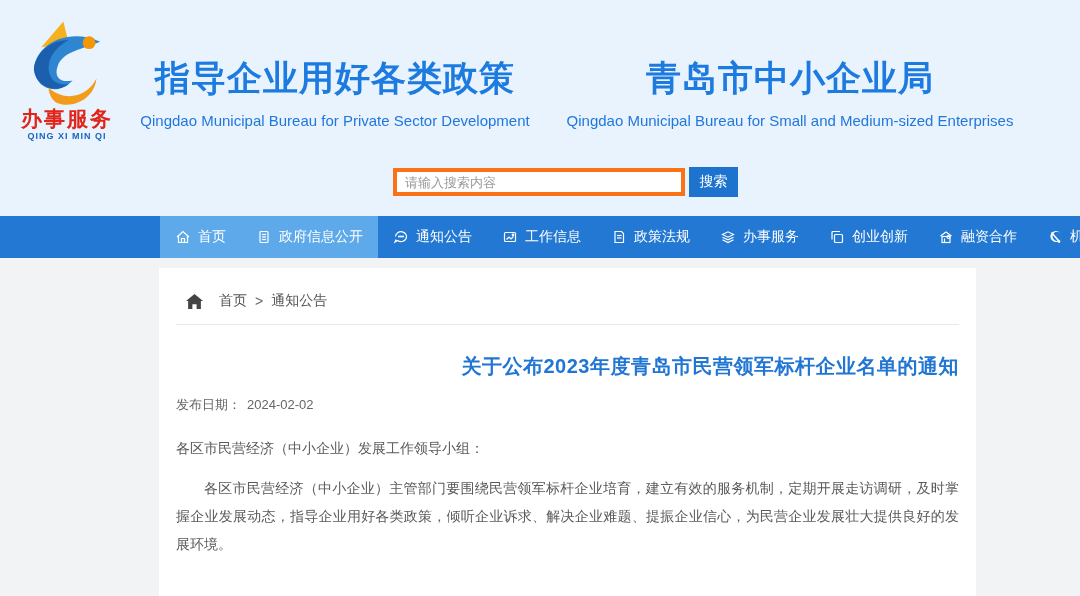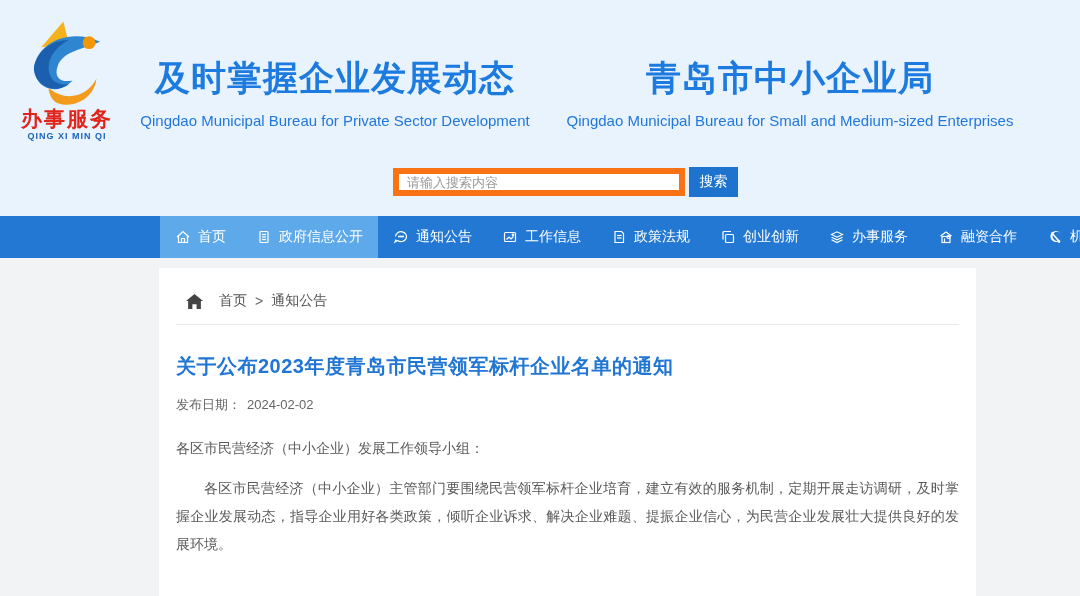--- a/index.html
+++ b/index.html
@@ -13,42 +13,42 @@
   .logo-cn { color:#e1251b; font-weight:bold; font-size:21px; letter-spacing:2px; line-height:22px; }
   .logo-en { color:#1b63c0; font-weight:bold; font-size:9px; letter-spacing:1px; line-height:12px; }
 
   .bureau { position:absolute; text-align:center; }
   .bureau-1 { left:135px; top:56px; width:400px; }
   .bureau-2 { left:545px; top:56px; width:490px; }
   .bureau-title { color:#1d7be0; font-weight:bold; font-size:35px; line-height:44px; letter-spacing:1px; }
   .bureau-sub { color:#2277dd; font-size:15px; margin-top:12px; }
 
   .search-row { position:absolute; left:393px; top:167px; display:flex; align-items:center; }
-  .search-input { width:292px; height:28px; border:6px solid #f97316; background:#ffffff; padding:0 8px; font-size:13px; color:#404040; outline:none; }
+  .search-input { width:292px; height:28px; border:4px solid #f97316; background:#ffffff; padding:0 8px; font-size:13px; color:#404040; outline:none; }
   .search-input::placeholder { color:#999; }
   .search-btn { width:49px; height:30px; margin-left:4px; background:#1e73cf; color:#ffffff; border:none; font-size:14px; cursor:pointer; }
 
   
   .nav { display:flex; align-items:stretch; width:1080px; height:42px; background:#2278d3; }
   .nav-spacer { width:160px; flex:0 0 auto; }
   .nav-group-light { display:flex; background:#5ea9e9; }
   .nav-item { display:flex; align-items:center; padding:0 15px; color:#ffffff; font-size:14px; cursor:pointer; white-space:nowrap; }
   .nav-item svg { width:16px; height:16px; margin-right:7px; }
 
   
   .main { position:relative; width:1080px; height:338px; background:#f2f3f5; }
   .panel { position:absolute; left:159px; top:10px; width:817px; height:328px; background:#ffffff; padding:18px 17px 0 17px; }
 
   .breadcrumb { display:flex; align-items:center; font-size:14px; color:#555; padding:6px 10px 0 10px; }
   .breadcrumb svg { width:17px; height:15px; margin-right:16px; }
   .crumb-link { cursor:pointer; }
   .crumb-sep { margin:0 8px; color:#666; }
   .bc-divider { border-bottom:1px solid #e8e8e8; margin:14px 0 0 0; }
 
-  .article-title { text-align:left; color:#2176d4; font-weight:bold; font-size:20px; margin-top:28px; letter-spacing:0.5px; }
+  .article-title { text-align:right; color:#2176d4; font-weight:bold; font-size:20px; margin-top:28px; letter-spacing:0.5px; }
   .article-date { text-align:left; color:#666; font-size:13px; margin-top:16px; }
   .article-date .dval { margin-left:6px; }
 
   .article-body { margin-top:20px; color:#595959; font-size:14px; line-height:28px; text-align:justify; }
   .article-body p { margin-top:8px; }
   .article-body p.indent { text-indent:2em; margin-top:12px; }
 </style>
 </head>
 <body>
 
@@ -61,21 +61,21 @@
         <path d="M14,58 C16,30 52,12 86,28 C68,36 46,38 40,54 C35,67 44,73 56,70 C42,86 17,82 14,58 Z" fill="#2f86d0"></path>
         <path d="M14,58 C16,38 34,26 52,26 C38,34 30,44 30,56 C30,70 40,76 52,74 C40,84 17,80 14,58 Z" fill="#1b5fae"></path>
         <path d="M30,78 C48,94 72,88 82,68 C80,90 56,102 38,94 C33,90 30,84 30,78 Z" fill="#f29b1d"></path>
         <circle cx="74" cy="29" r="7" fill="#f39804"></circle>
       </svg>
       <div class="logo-cn">办事服务</div>
       <div class="logo-en">QING XI MIN QI</div>
     </div>
 
     <div class="bureau bureau-1">
-      <div class="bureau-title">及时掌握企业发展动态</div>
+      <div class="bureau-title">指导企业用好各类政策</div>
       <div class="bureau-sub">Qingdao Municipal Bureau for Private Sector Development</div>
     </div>
     <div class="bureau bureau-2">
       <div class="bureau-title">青岛市中小企业局</div>
       <div class="bureau-sub">Qingdao Municipal Bureau for Small and Medium-sized Enterprises</div>
     </div>
 
     <div class="search-row">
       <input class="search-input" type="text" placeholder="请输入搜索内容" style="">
       <button class="search-btn">搜索</button>
@@ -121,32 +121,32 @@
     <div class="nav-item">
       <svg viewBox="0 0 16 16" fill="none" stroke="#fff" stroke-width="1.2">
           <path d="M4,2.5 H10.5 L12.5,4.5 V13.5 H4 Z"></path>
           <line x1="6" y1="6.5" x2="10.5" y2="6.5"></line>
           <line x1="6" y1="9" x2="10.5" y2="9"></line>
         </svg>
       <span>政策法规</span>
     </div>
     <div class="nav-item">
       <svg viewBox="0 0 16 16" fill="none" stroke="#fff" stroke-width="1.2">
-          <rect x="5.5" y="5.5" width="8" height="8" rx="1"></rect>
-          <path d="M3,10.5 V3.5 a1,1 0 0 1 1,-1 H11"></path>
-        </svg>
-      <span>创业创新</span>
-    </div>
-    <div class="nav-item">
-      <svg viewBox="0 0 16 16" fill="none" stroke="#fff" stroke-width="1.2">
           <path d="M2.5,5.5 L8,2.8 L13.5,5.5 L8,8.2 Z"></path>
           <path d="M2.5,8.2 L8,10.9 L13.5,8.2"></path>
           <path d="M2.5,10.8 L8,13.5 L13.5,10.8"></path>
         </svg>
       <span>办事服务</span>
+    </div>
+    <div class="nav-item">
+      <svg viewBox="0 0 16 16" fill="none" stroke="#fff" stroke-width="1.2">
+          <rect x="5.5" y="5.5" width="8" height="8" rx="1"></rect>
+          <path d="M3,10.5 V3.5 a1,1 0 0 1 1,-1 H11"></path>
+        </svg>
+      <span>创业创新</span>
     </div>
     <div class="nav-item">
       <svg viewBox="0 0 16 16" fill="none" stroke="#fff" stroke-width="1.2">
           <path d="M2.5,7 L8,3 L13.5,7"></path>
           <rect x="4" y="7.5" width="8" height="6"></rect>
           <line x1="6.5" y1="9.5" x2="6.5" y2="13.5"></line>
           <circle cx="10.5" cy="8" r="1.5"></circle>
         </svg>
       <span>融资合作</span>
     </div>

